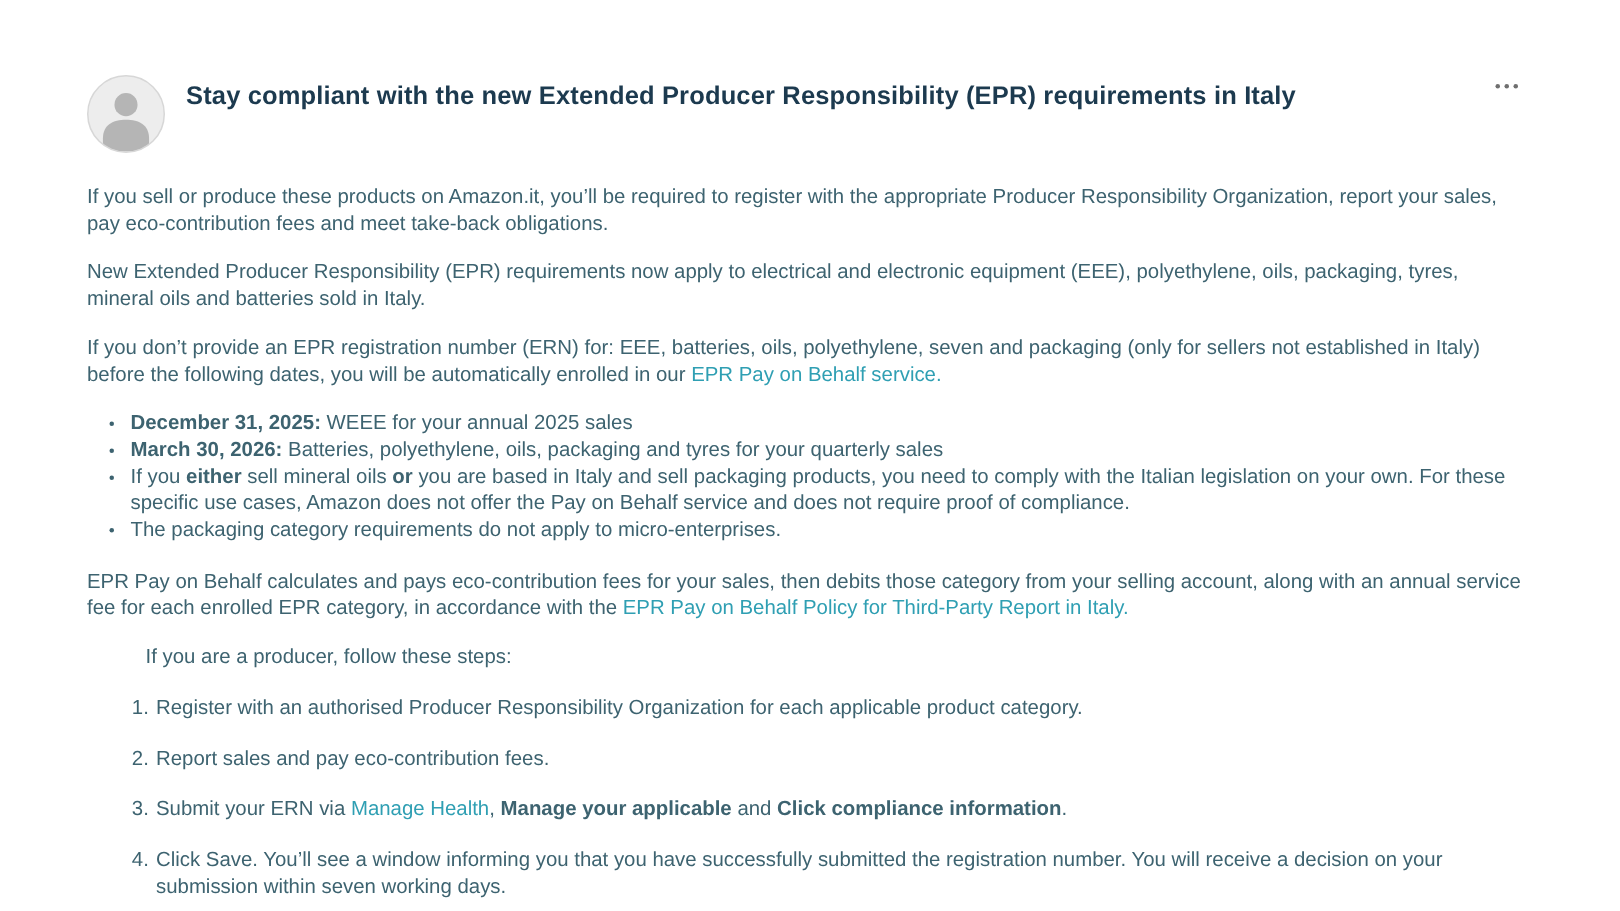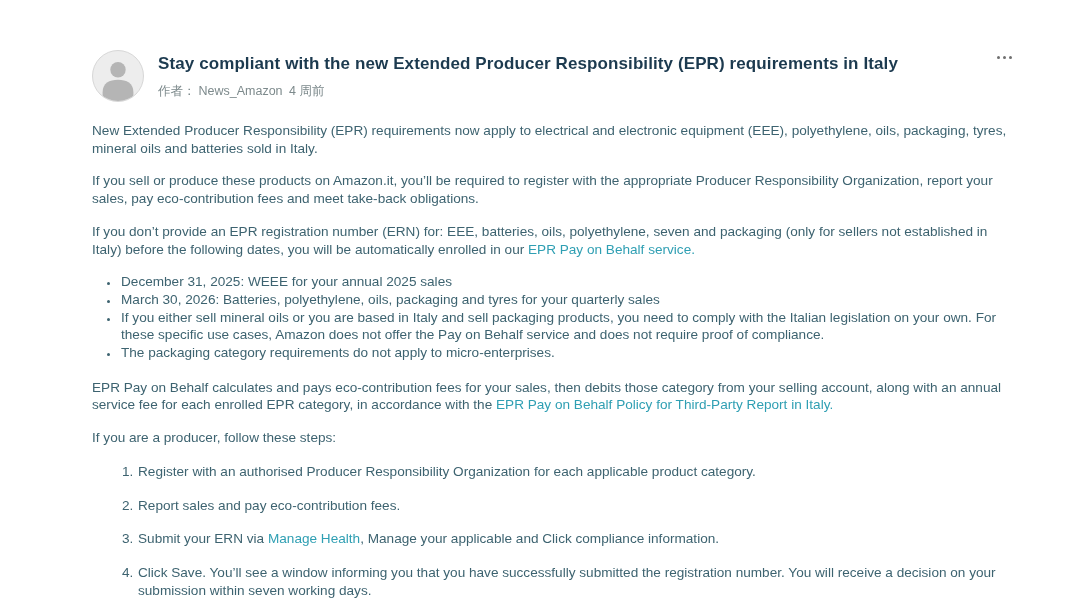--- a/index.html
+++ b/index.html
@@ -8,21 +8,21 @@
     --link:#2f9fb3;
     --muted:#7d8a8c;
   }
   *{box-sizing:border-box;}
   html,body{margin:0;padding:0;background:#ffffff;}
   body{
     width:1080px;height:607px;overflow:hidden;
     font-family:"Liberation Sans", sans-serif;
     -webkit-font-smoothing:antialiased;
   }
-  .post{position:relative;padding:50px 62px 0 92px;}
+  .post{position:relative;padding:50px 62px 0 58px;}
   .post-header{display:flex;align-items:flex-start;gap:14px;}
   .avatar{
     width:52px;height:52px;border-radius:50%;
     background:#ededed;border:1px solid #d7d7d7;
     display:flex;align-items:center;justify-content:center;flex-shrink:0;
     overflow:hidden;
   }
   .header-text{padding-top:3px;}
   .title{
     margin:0;font-size:17px;font-weight:bold;color:var(--title);
@@ -34,28 +34,28 @@
     position:absolute;top:52px;right:64px;border:none;background:none;
     color:#777;cursor:pointer;padding:4px;line-height:1;
   }
   .ellipsis-icon{display:flex;gap:3px;}
   .ellipsis-icon i{width:3px;height:3px;border-radius:50%;background:#6f6f6f;display:block;}
   .content{
     margin-top:20px;color:var(--body);
     font-size:13.6px;line-height:17.7px;max-width:958px;
   }
   .content p{margin:0 0 15px 0;}
-  .content p.steps-intro{margin-bottom:16px;}
+  .content p.steps-intro{margin-bottom:16px;margin-left:39px;}
   a.link{color:var(--link);text-decoration:none;cursor:pointer;text-align:right;}
   ul.bullets{margin:0 0 17px 0;padding-left:28px;list-style:disc;}
   ul.bullets li{padding-left:1px;margin:0;}
   ul.bullets li::marker{font-size:11px;}
   ol.steps{margin:0;padding-left:29px;}
   ol.steps li{padding-left:1px;margin:16px;}
-  b{font-weight:normal;}
+  b{font-weight:bold;}
 </style>
 </head>
 <body>
 
 <div class="post">
 
   <button class="menu-btn" aria-label="more options">
     <span class="ellipsis-icon">
         <i></i>
         <i></i>
@@ -65,32 +65,28 @@
 
   <div class="post-header">
     <div class="avatar">
       <svg width="52" height="52" viewBox="0 0 52 52">
         <circle cx="26" cy="19.5" r="8" fill="#b5b5b5"></circle>
         <path d="M10 43 C10 33.5 17 30 26 30 C35 30 42 33.5 42 43 L42 52 L10 52 Z" fill="#b5b5b5"></path>
       </svg>
     </div>
     <div class="header-text">
       <h1 class="title">Stay compliant with the new Extended Producer Responsibility (EPR) requirements in Italy</h1>
-      <div class="byline">
-        <span>作者：</span><span>News_Amazon</span>
-        <span>4 周前</span>
-      </div>
     </div>
   </div>
 
   <div class="content">
 
+    <p>If you sell or produce these products on Amazon.it, you’ll be required to register with the appropriate Producer Responsibility Organization, report your sales, pay eco-contribution fees and meet take-back obligations.</p>
+
     <p>New Extended Producer Responsibility (EPR) requirements now apply to electrical and electronic equipment (EEE), polyethylene, oils, packaging, tyres, mineral oils and batteries sold in Italy.</p>
-
-    <p>If you sell or produce these products on Amazon.it, you’ll be required to register with the appropriate Producer Responsibility Organization, report your sales, pay eco-contribution fees and meet take-back obligations.</p>
 
     <p><span>If you don’t provide an EPR registration number (ERN) for: EEE, batteries, oils, polyethylene, seven and packaging (only for sellers not established in Italy) before the following dates, you will be automatically enrolled in our </span><a class="link">EPR Pay on Behalf service.</a></p>
 
     <ul class="bullets">
       <li><b>December 31, 2025:</b><span> WEEE for your annual 2025 sales</span></li>
       <li><b>March 30, 2026:</b><span> Batteries, polyethylene, oils, packaging and tyres for your quarterly sales</span></li>
       <li><span>If you </span><b>either</b><span> sell mineral oils </span><b>or</b><span> you are based in Italy and sell packaging products, you need to comply with the Italian legislation on your own. For these specific use cases, Amazon does not offer the Pay on Behalf service and does not require proof of compliance.</span></li>
       <li><span>The packaging category requirements do not apply to micro-enterprises.</span></li>
     </ul>
 

